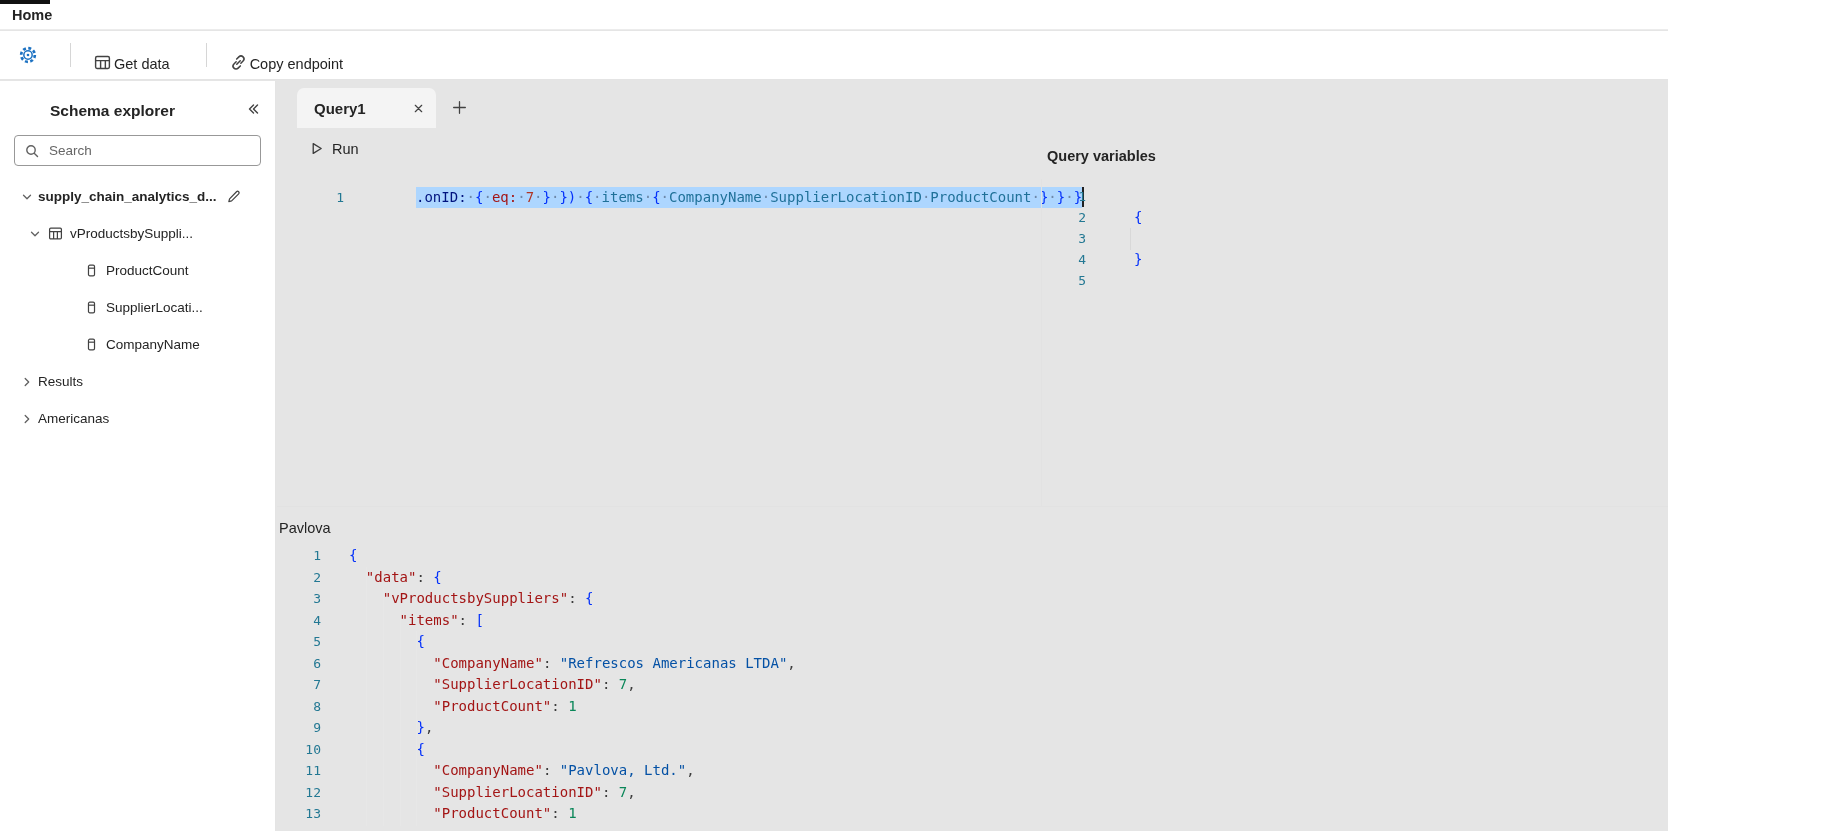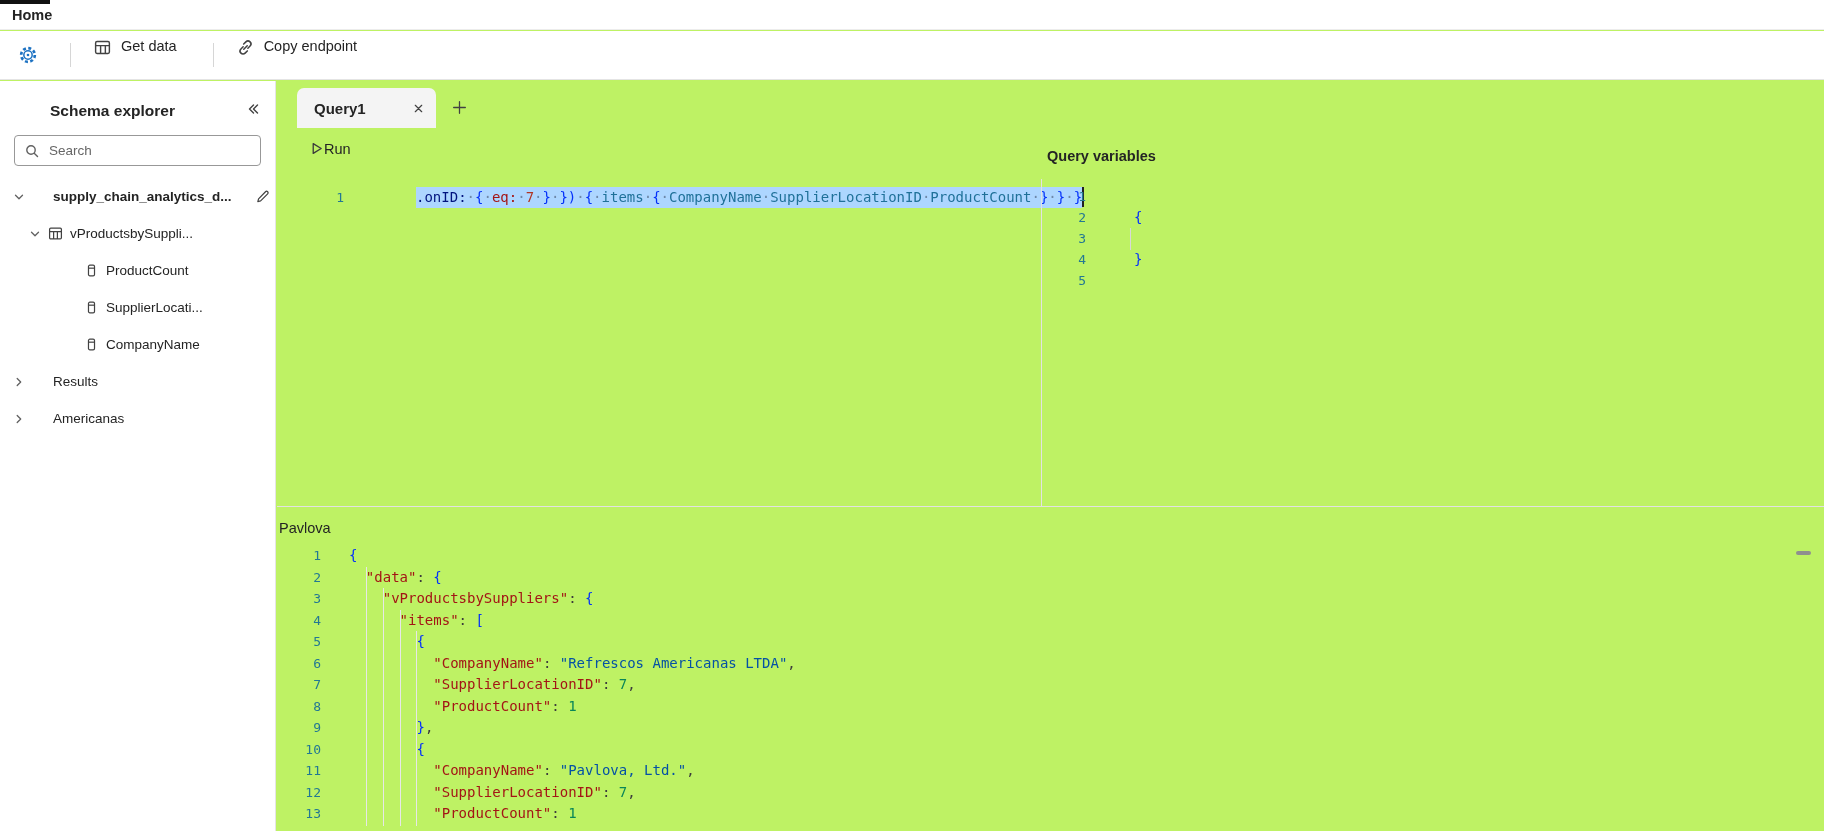--- a/index.html
+++ b/index.html
@@ -1,61 +1,61 @@
 <!DOCTYPE html>
 <html><head>
 <meta charset="utf-8">
 <style>
   * { box-sizing: border-box; }
   html,body { margin:0; padding:0; background:#fff; }
-  .app { position:relative; width:1824px; height:831px; background:#bef264; overflow:hidden;
+  .app { position:relative; width:1668px; height:831px; background:#e5e5e5; overflow:hidden;
          font-family:"Liberation Sans", sans-serif; color:#242424; }
   .mono { font-family:"DejaVu Sans Mono", monospace; }
   button { font-family:inherit; background:none; border:0; padding:0; cursor:pointer; color:inherit; }
 
   
   .tabsbar { position:absolute; left:0; top:0; right:0; height:30px; background:#fff; border-bottom:1px solid #ececec; }
   .tab-indicator { position:absolute; left:0; top:0; width:50px; height:4px; background:#111; }
   .home-tab { position:absolute; left:12px; top:7px; font-size:14.5px; font-weight:600; cursor:pointer; }
 
   
   .toolbar { position:absolute; left:0; top:31px; right:0; height:49px; display:flex; align-items:center;
              padding-left:10px; background:#fff; border-bottom:1px solid #e4e4e4; }
   .icon-btn { width:36px; height:34px; display:flex; align-items:center; justify-content:center; border-radius:4px; }
   .vsep { width:1px; height:24px; background:#d6d6d6; margin:0 10px 0 24px; }
-  .tool-btn { display:flex; align-items:flex-start; gap:9px; height:34px; padding:0 12px; font-size:14.5px; border-radius:4px; }
+  .tool-btn { display:flex; align-items:flex-end; gap:2px; height:34px; padding:0 12px; font-size:14.5px; border-radius:4px; }
   .ic { display:flex; align-items:center; }
 
   
   .sidebar { position:absolute; left:0; top:81px; width:276px; bottom:0; background:#fff; border-right:1px solid #e4e4e4; }
   .sb-head { display:flex; align-items:center; justify-content:space-between; padding:20px 14px 0 14px;margin-left:36px; }
   .sb-head h2 { margin:0; font-size:15.5px; font-weight:600; }
   .collapse-btn { display:flex; align-items:center; }
   .search { margin:15px 14px 0 14px; height:31px; border:1px solid #989898; border-radius:4px;
             display:flex; align-items:center; padding:0 9px; gap:7px; background:#fff; }
   .search input { flex:1; border:0; outline:0; font-size:13.5px; background:transparent; min-width:0; color:#242424; }
   .search input::placeholder { color:#666; }
   #tree { margin-top:12px; }
   .tree-row { display:flex; align-items:center; height:37px; cursor:pointer; }
-  .lvl0 { padding-left:8px;gap:23px; } .lvl1 { padding-left:24px; } .lvl2 { padding-left:60px; }
+  .lvl0 { padding-left:16px; } .lvl1 { padding-left:24px; } .lvl2 { padding-left:60px; }
   .tw { width:22px; flex:none; display:flex; justify-content:center; }
   .ti { width:18px; flex:none; display:flex; justify-content:center; margin-right:6px; }
   .tl { font-size:13.5px; white-space:nowrap; }
   .tl.b { font-weight:700; }
   .tt { margin-left:auto; margin-right:34px; display:flex; }
 
   
   .qtab { position:absolute; left:297px; top:88px; width:139px; height:40px; background:#f4f4f4;
           border-radius:7px 7px 0 0; display:flex; align-items:center; padding:0 12px 0 17px;
           font-size:15px; font-weight:600; cursor:pointer; }
   .qtab .close { margin-left:auto; display:flex; }
   .add-tab { position:absolute; left:447px; top:97px; width:24px; height:24px; display:flex; align-items:center; justify-content:center; }
 
   
-  .run-btn { position:absolute; left:303px; top:135px; height:27px; display:flex; align-items:center; 
+  .run-btn { position:absolute; left:303px; top:135px; height:27px; display:flex; align-items:center; gap:8px;
              font-size:14.5px; padding:0 6px; border-radius:4px; }
   .q-gutter { position:absolute; left:318px; top:187px; width:26px; text-align:right;
               font-size:13px; line-height:21px; color:#237893; }
   .codeline { position:absolute; left:372px; top:187px; font-size:14px; line-height:21px; white-space:pre; display:flex; cursor:text;margin-left:44px; }
   .selection { background:#add6ff; display:inline-block; }
   .cursor { width:2px; height:20px; background:#202020; flex:none; }
   .splitter { position:absolute; left:1041px; top:179px; width:1px; height:327px; background:#e2e2e2; cursor:col-resize; }
 
   
   .vars-title { position:absolute; left:1047px; top:148px; font-size:14.5px; font-weight:600; }

